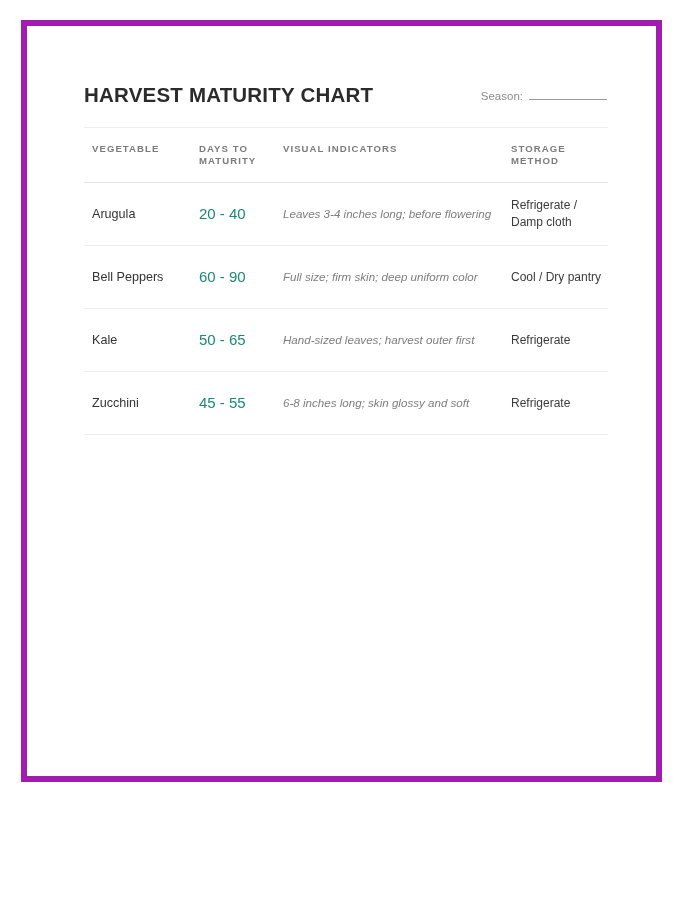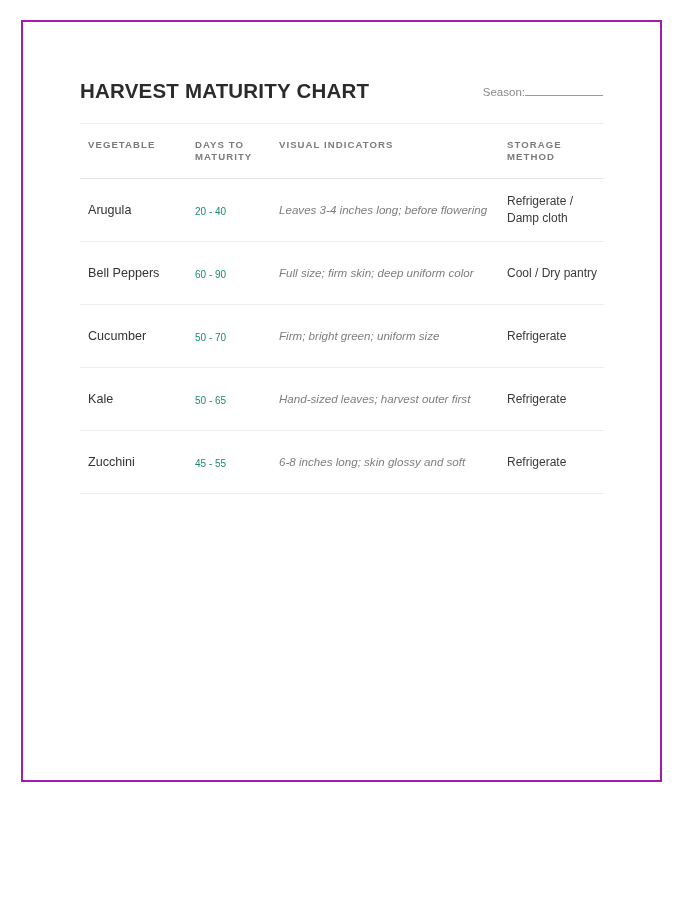--- a/index.html
+++ b/index.html
@@ -14,21 +14,21 @@
     -webkit-font-smoothing: antialiased;
   }
 
   
   .page-frame {
     position: absolute;
     left: 21px;
     top: 20px;
     width: 641px;
     height: 762px;
-    border: 2px solid #a21caf;
+    border: 6px solid #a21caf;
     box-sizing: border-box;
     background: #ffffff;
   }
 
   .sheet-inner {
     position: absolute;
     left: 57px;
     top: 57px;
     width: 525px;
   }
@@ -45,21 +45,21 @@
     font-weight: bold;
     color: #2b2b2b;
     letter-spacing: 0.2px;
     margin: 0;
     line-height: 1.15;
     white-space: nowrap;
   }
   .season-block {
     display: flex;
     align-items: baseline;
-    gap: 0;
+    gap: 6px;
     padding-right: 1px;
     position: relative;
     top: -2px;
   }
   .season-label {
     font-size: 11.5px;
     color: #8a8a8a;
     white-space: nowrap;
   }
   .season-blank {
@@ -113,21 +113,21 @@
   th.col-storage { padding-left: 0; }
 
   
   .veg-name {
     font-size: 12.6px;
     color: #333333;
     line-height: 1.35;
     text-align: center;
   }
   .days-value {
-    font-size: 10px;
+    font-size: 15px;
     color: #1a8a74;
     line-height: 1.35;
     white-space: nowrap;
   }
   .indicator-text {
     font-size: 11.6px;
     font-style: italic;
     color: #7d7d7d;
     line-height: 1.42;
     padding-right: 14px;
@@ -193,30 +193,20 @@
             <td class="col-veg"><span class="veg-name">Bell Peppers</span></td>
             <td class="col-days"><span class="days-value">60 - 90</span></td>
             <td class="col-ind">
               <span class="indicator-text">Full size; firm skin; deep uniform color</span>
             </td>
             <td class="col-storage">
               <span class="storage-text">Cool / Dry pantry</span>
             </td>
           </tr>
           <tr>
-            <td class="col-veg"><span class="veg-name">Cucumber</span></td>
-            <td class="col-days"><span class="days-value">50 - 70</span></td>
-            <td class="col-ind">
-              <span class="indicator-text">Firm; bright green; uniform size</span>
-            </td>
-            <td class="col-storage">
-              <span class="storage-text">Refrigerate</span>
-            </td>
-          </tr>
-          <tr>
             <td class="col-veg"><span class="veg-name">Kale</span></td>
             <td class="col-days"><span class="days-value">50 - 65</span></td>
             <td class="col-ind">
               <span class="indicator-text">Hand-sized leaves; harvest outer first</span>
             </td>
             <td class="col-storage">
               <span class="storage-text">Refrigerate</span>
             </td>
           </tr>
           <tr>

